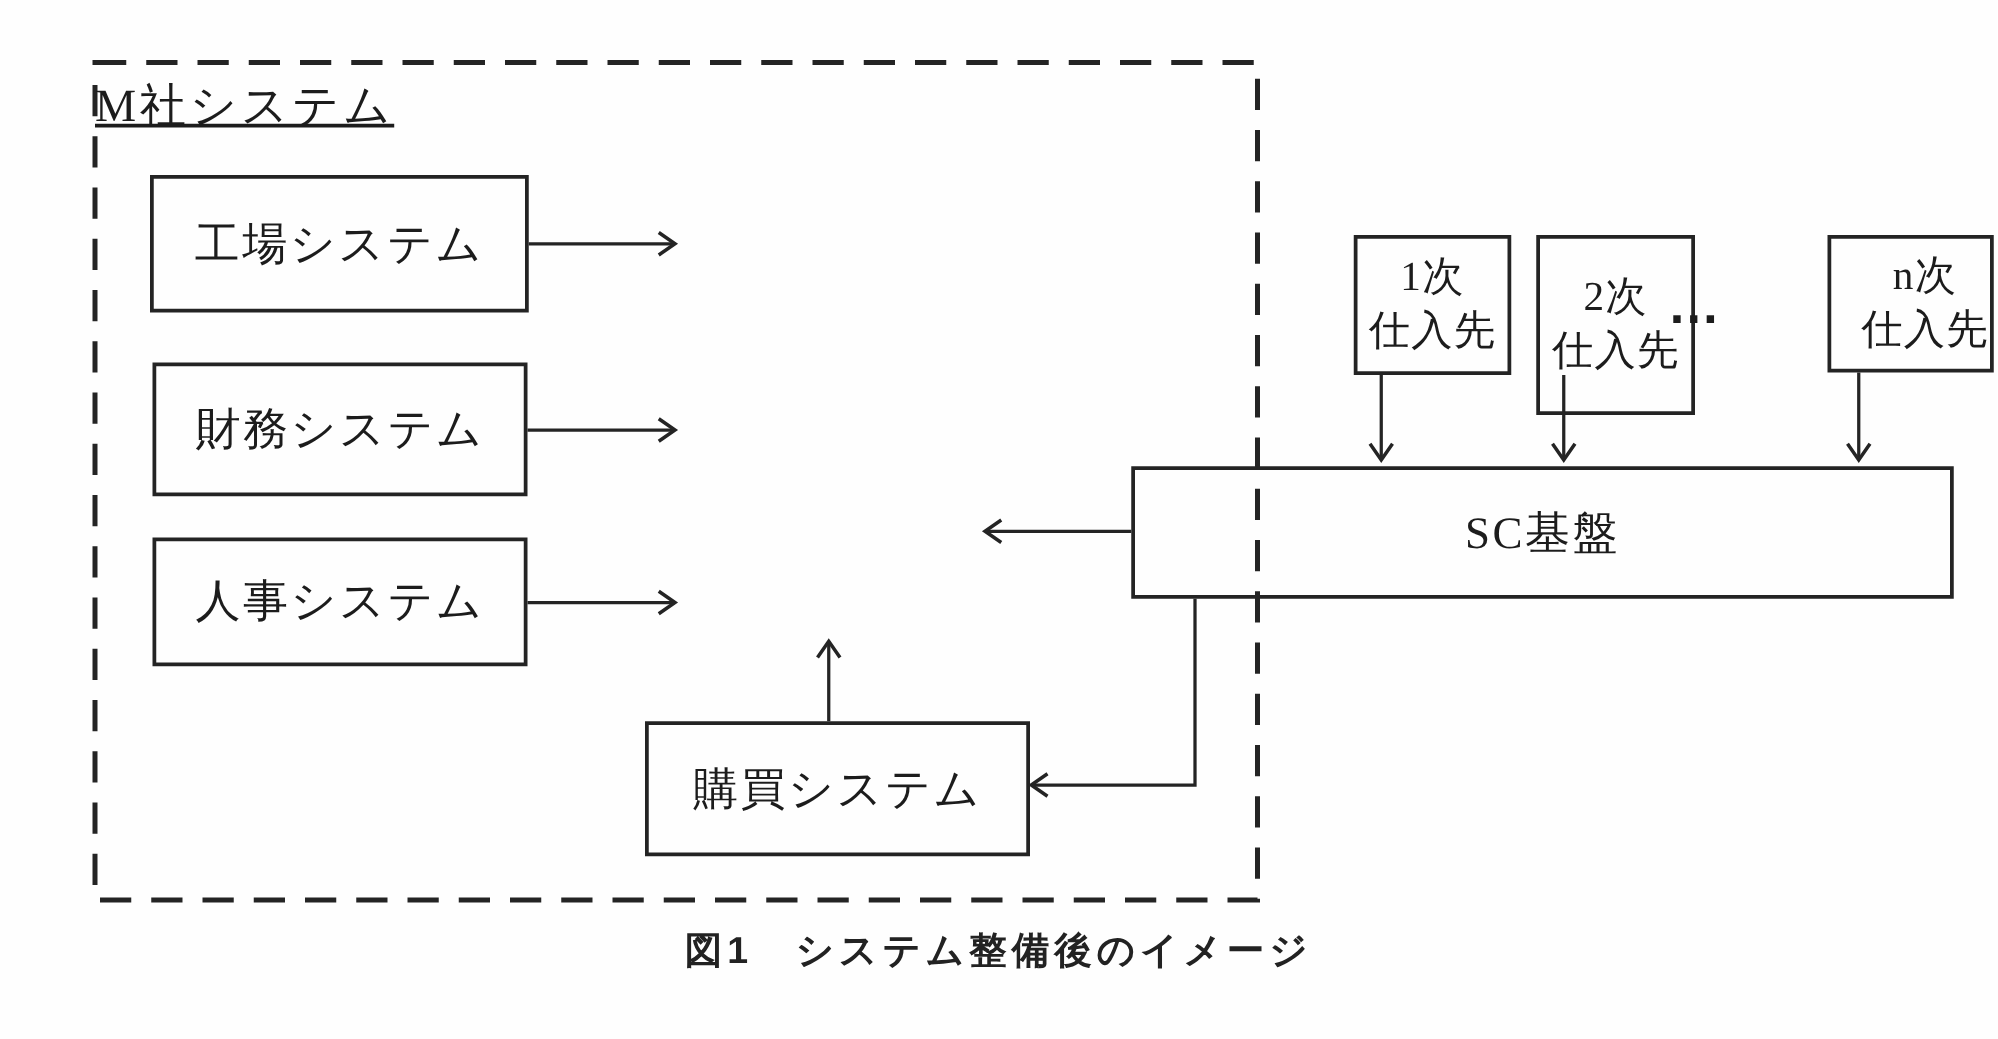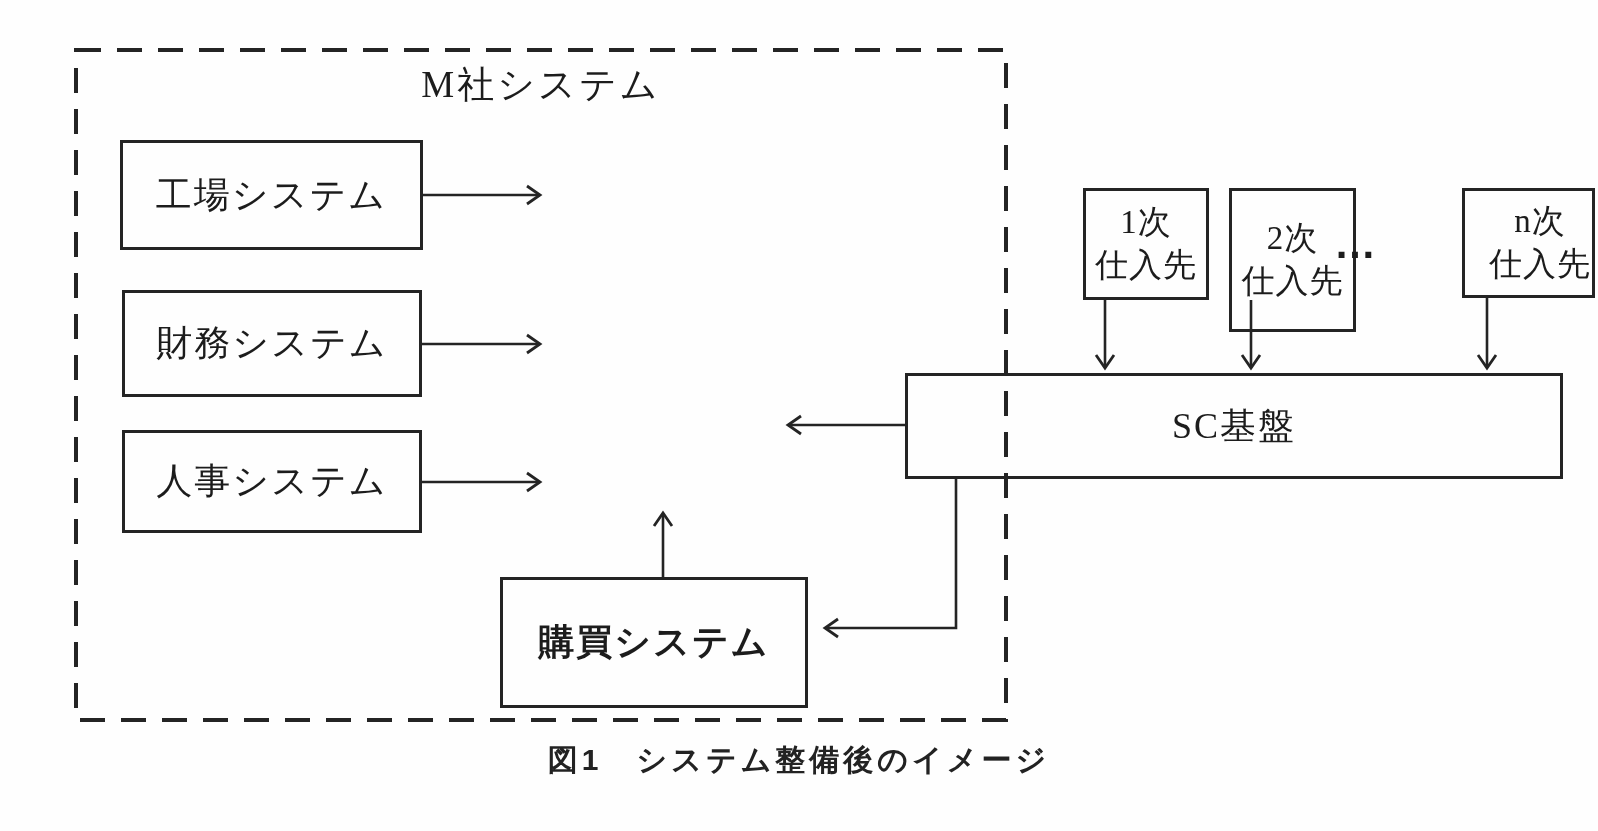--- a/index.html
+++ b/index.html
@@ -9,22 +9,22 @@
   }
   .overlay { position:absolute; left:0; top:0; width:1598px; height:831px; }
   .box {
     position:absolute; box-sizing:border-box; border:3px solid #242424;
     display:flex; flex-direction:column; align-items:center; justify-content:center;
     text-align:center; font-size:36px; letter-spacing:2px; background:transparent; line-height:1.4;
   }
   .box.thick { border-width:8px; border-color:#161616; }
   .box.small { font-size:33px; letter-spacing:1px; line-height:1.3;margin-left:41px; }
   .group-title {
-    position:absolute; left:76px; top:60px; width:930px; text-align:center;
-    font-size:37px; letter-spacing:3px;
+    position:absolute; left:76px; top:60px; width:930px; text-align:left;
+    font-size:37px; letter-spacing:3px;text-decoration:underline;
   }
   .dots {
     position:absolute; left:1318px; top:212px; width:74px; height:64px;
     display:flex; align-items:center; justify-content:center;
     font-size:42px; font-weight:700; font-family:"Liberation Sans","DejaVu Sans",sans-serif;
   }
   .caption {
     position:absolute; left:0; top:740px; width:1598px; text-align:center;
     font-size:30px; font-weight:700; letter-spacing:4px;
     font-family:"Liberation Sans","DejaVu Sans",sans-serif; color:#222;
@@ -63,21 +63,21 @@
 
   <div class="box" style="left:122px; top:290px; width:300px; height:107px;">
     <span>財務システム</span>
   </div>
 
   <div class="box" style="left:122px; top:430px; width:300px; height:103px;">
     <span>人事システム</span>
   </div>
 
 
-  <div class="box" style="left:500px; top:577px; width:308px; height:131px;font-weight:bold;">
+  <div class="box" style="left:516px; top:577px; width:308px; height:108px;">
     <span>購買システム</span>
   </div>
 
   <div class="box" style="left:905px; top:373px; width:658px; height:106px;text-align:right;">
     <span>SC基盤</span>
   </div>
 
   <div class="box small" style="left:1042px; top:188px; width:126px; height:112px;">
     <span>1次</span>
     <span>仕入先</span>

